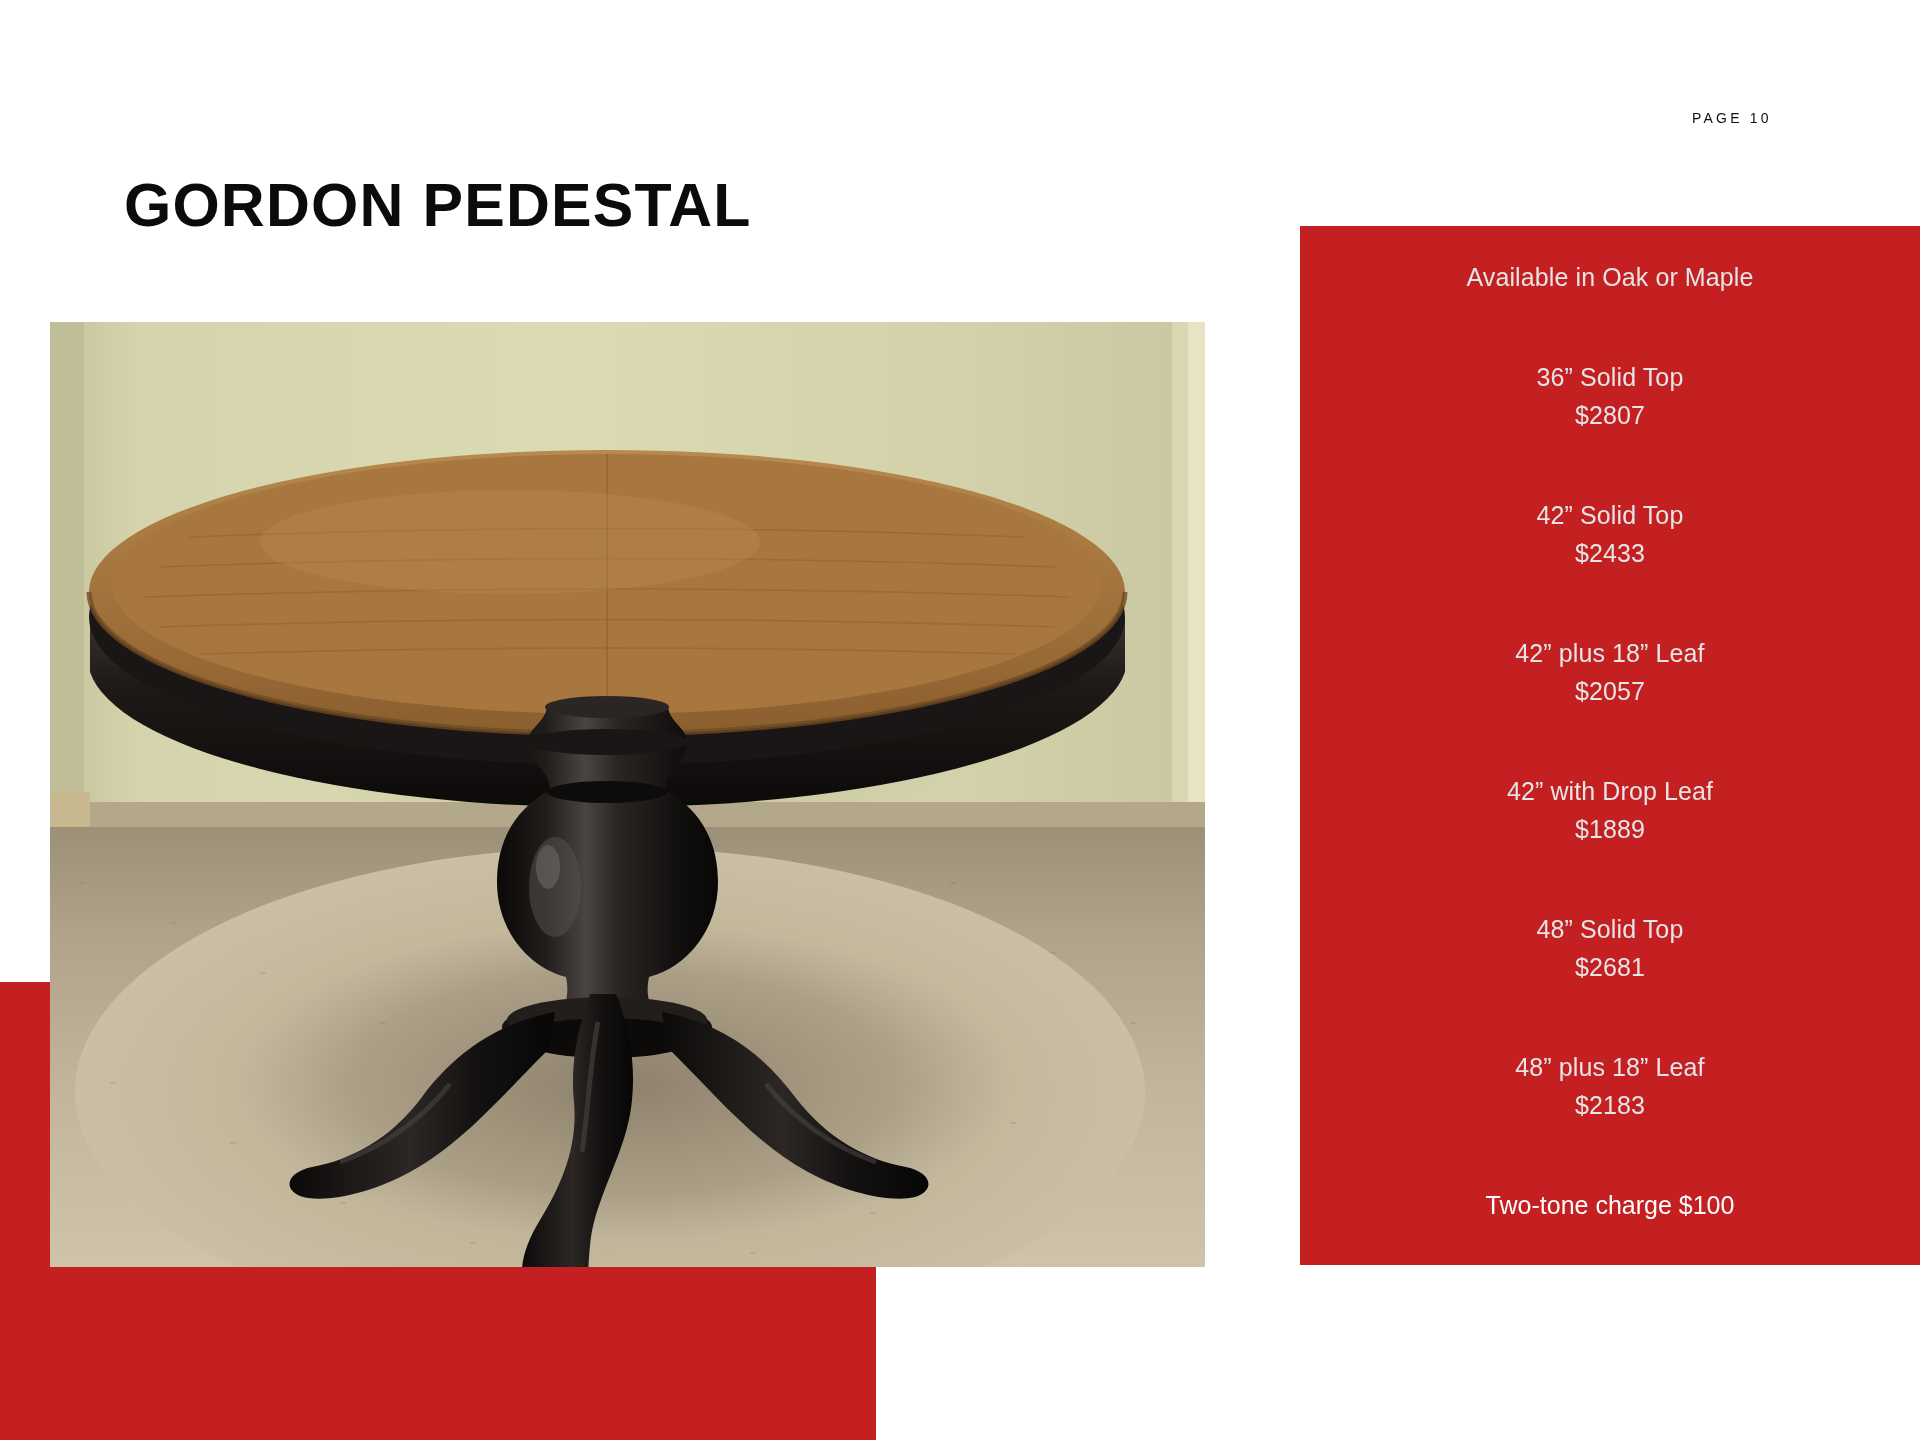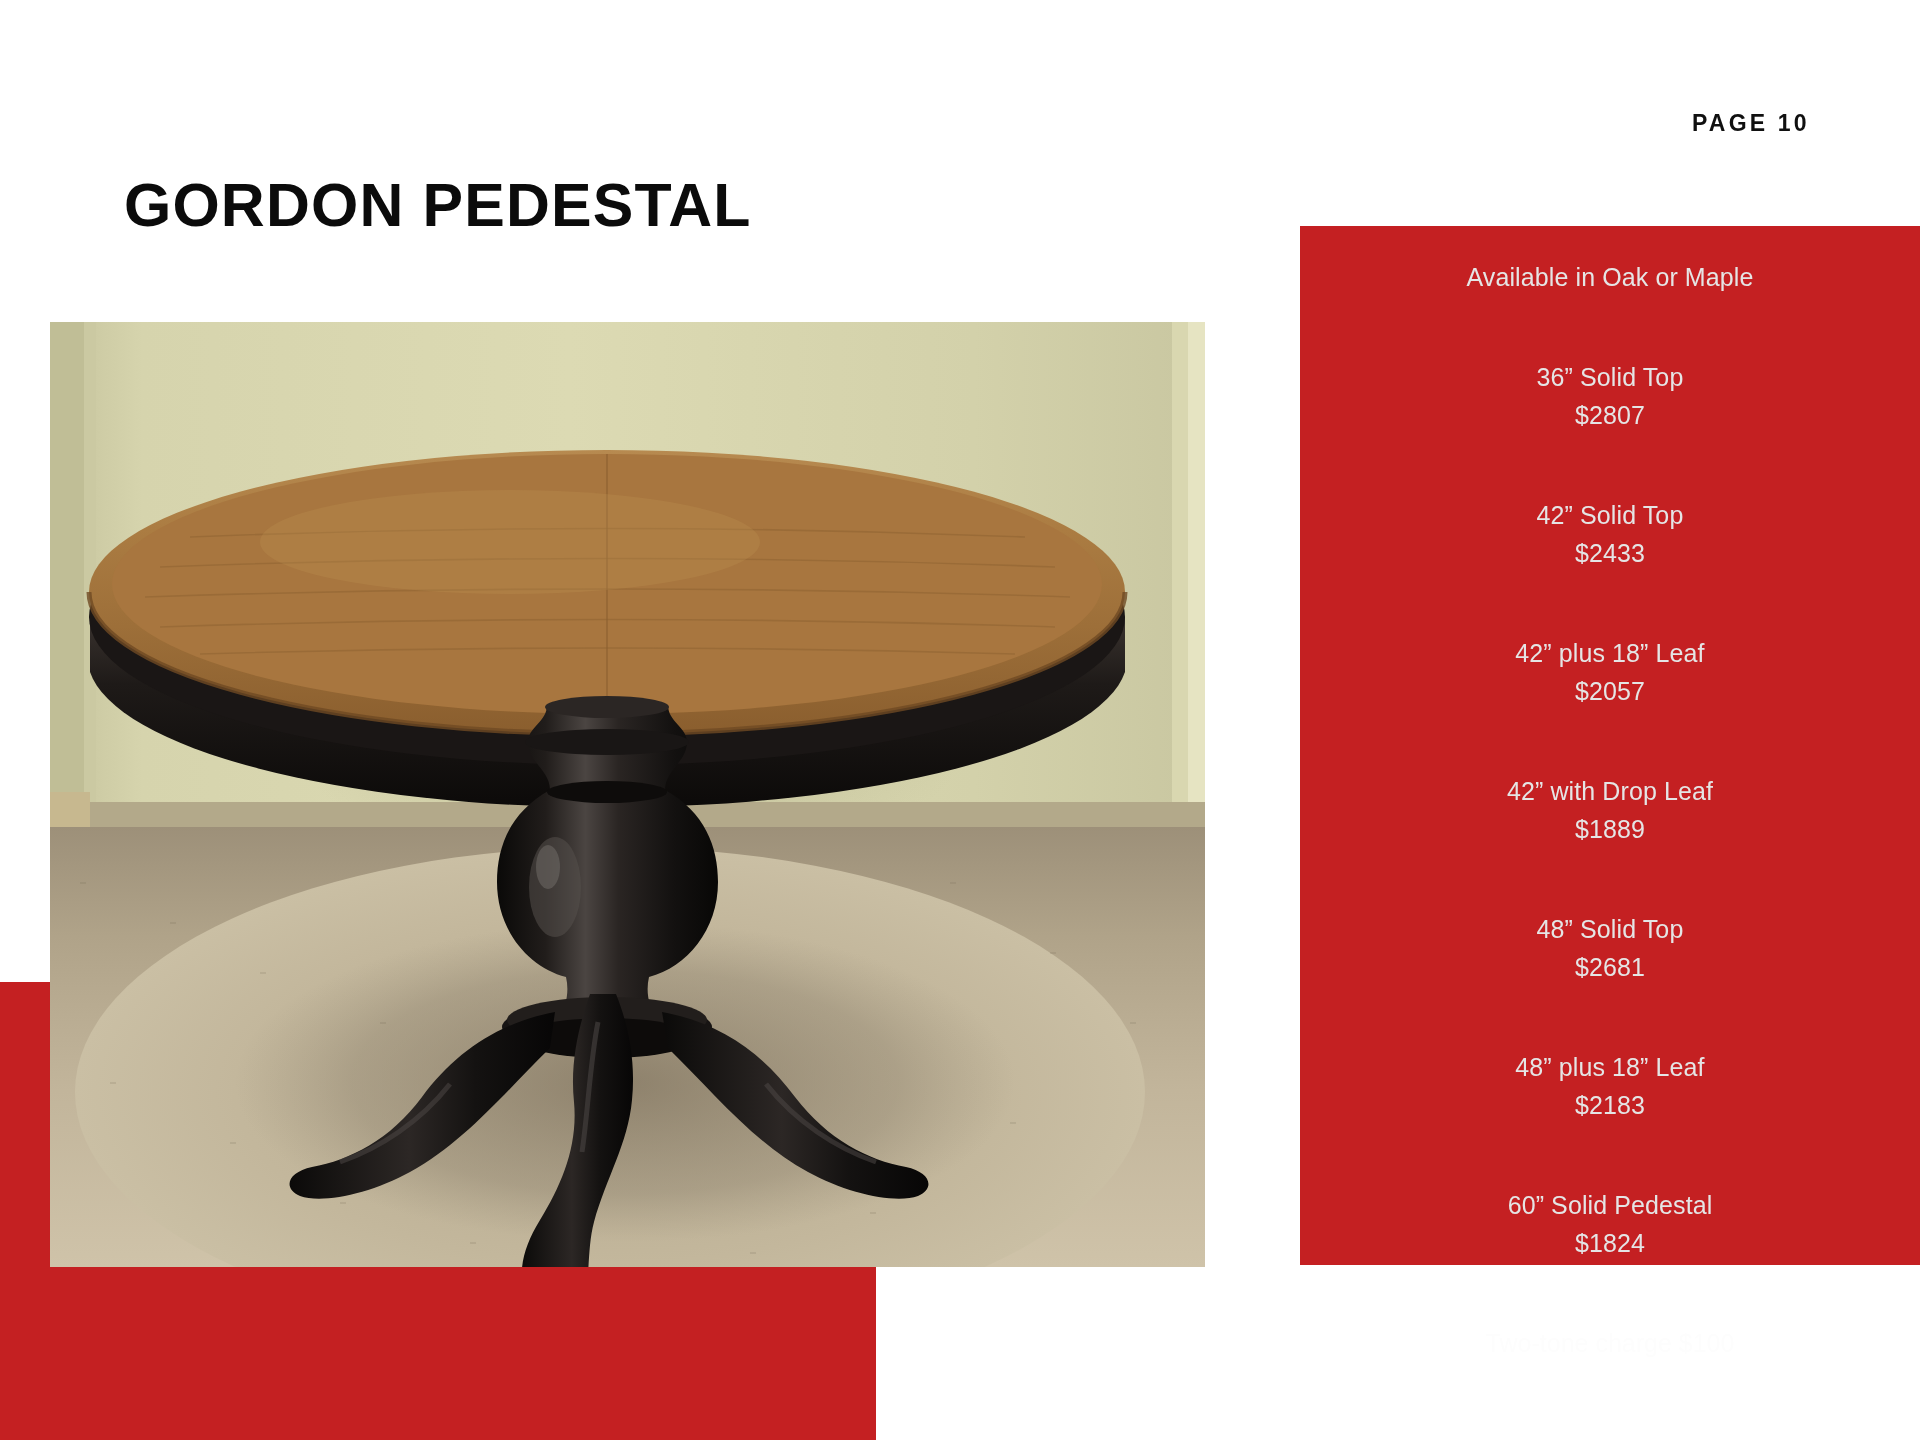--- a/index.html
+++ b/index.html
@@ -15,24 +15,24 @@
     overflow: hidden;
     font-family: "Liberation Sans", sans-serif;
     -webkit-font-smoothing: antialiased;
   }
 
   
   .page-number {
     position: absolute;
     left: 1692px;
     top: 110px;
-    font-size: 23px;
+    font-size: 14px;
     letter-spacing: 3.2px;
     color: #101010;
-    font-weight: 700;
+    font-weight: 400;
     font-family: "Liberation Sans", sans-serif;
   }
 
   
   .page-title {
     position: absolute;
     left: 124px;
     top: 132px;
     font-size: 62px;
     line-height: 62px;
@@ -309,19 +309,15 @@
   <div class="price-group">
     <span class="label">48” Solid Top</span>
     <span class="price">$2681</span>
   </div>
 
   <div class="price-group">
     <span class="label">48” plus 18” Leaf</span>
     <span class="price">$2183</span>
   </div>
 
-  <div class="price-group">
-    <span class="label">60” Solid Pedestal</span>
-    <span class="price">$1824</span>
-  </div>
 
   <div class="panel-footnote">Two-tone charge $100</div>
 </section>
 
 </body></html>

